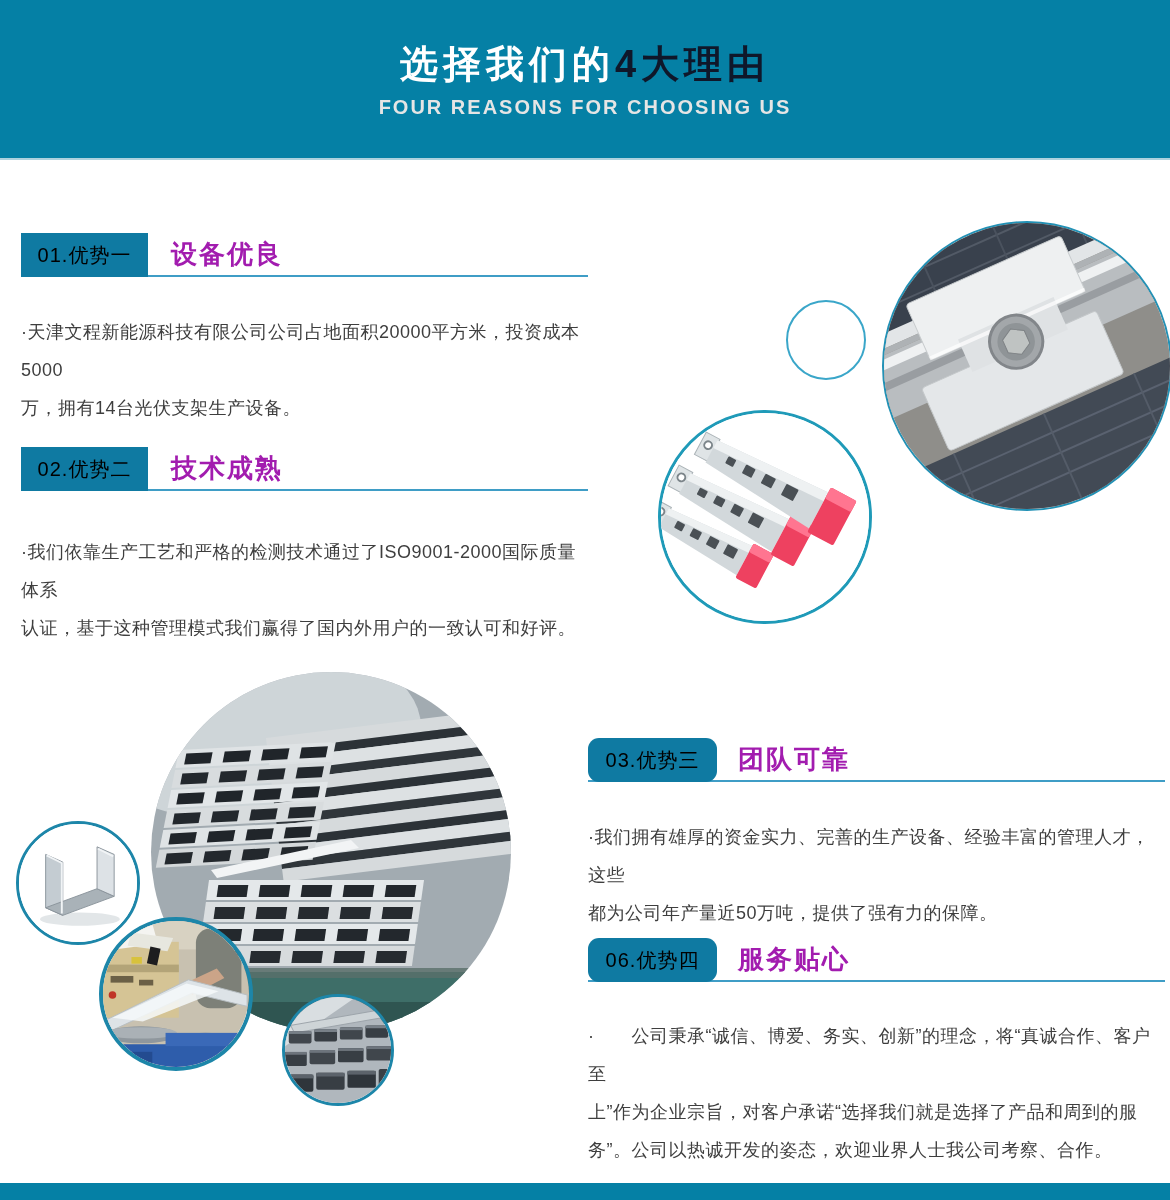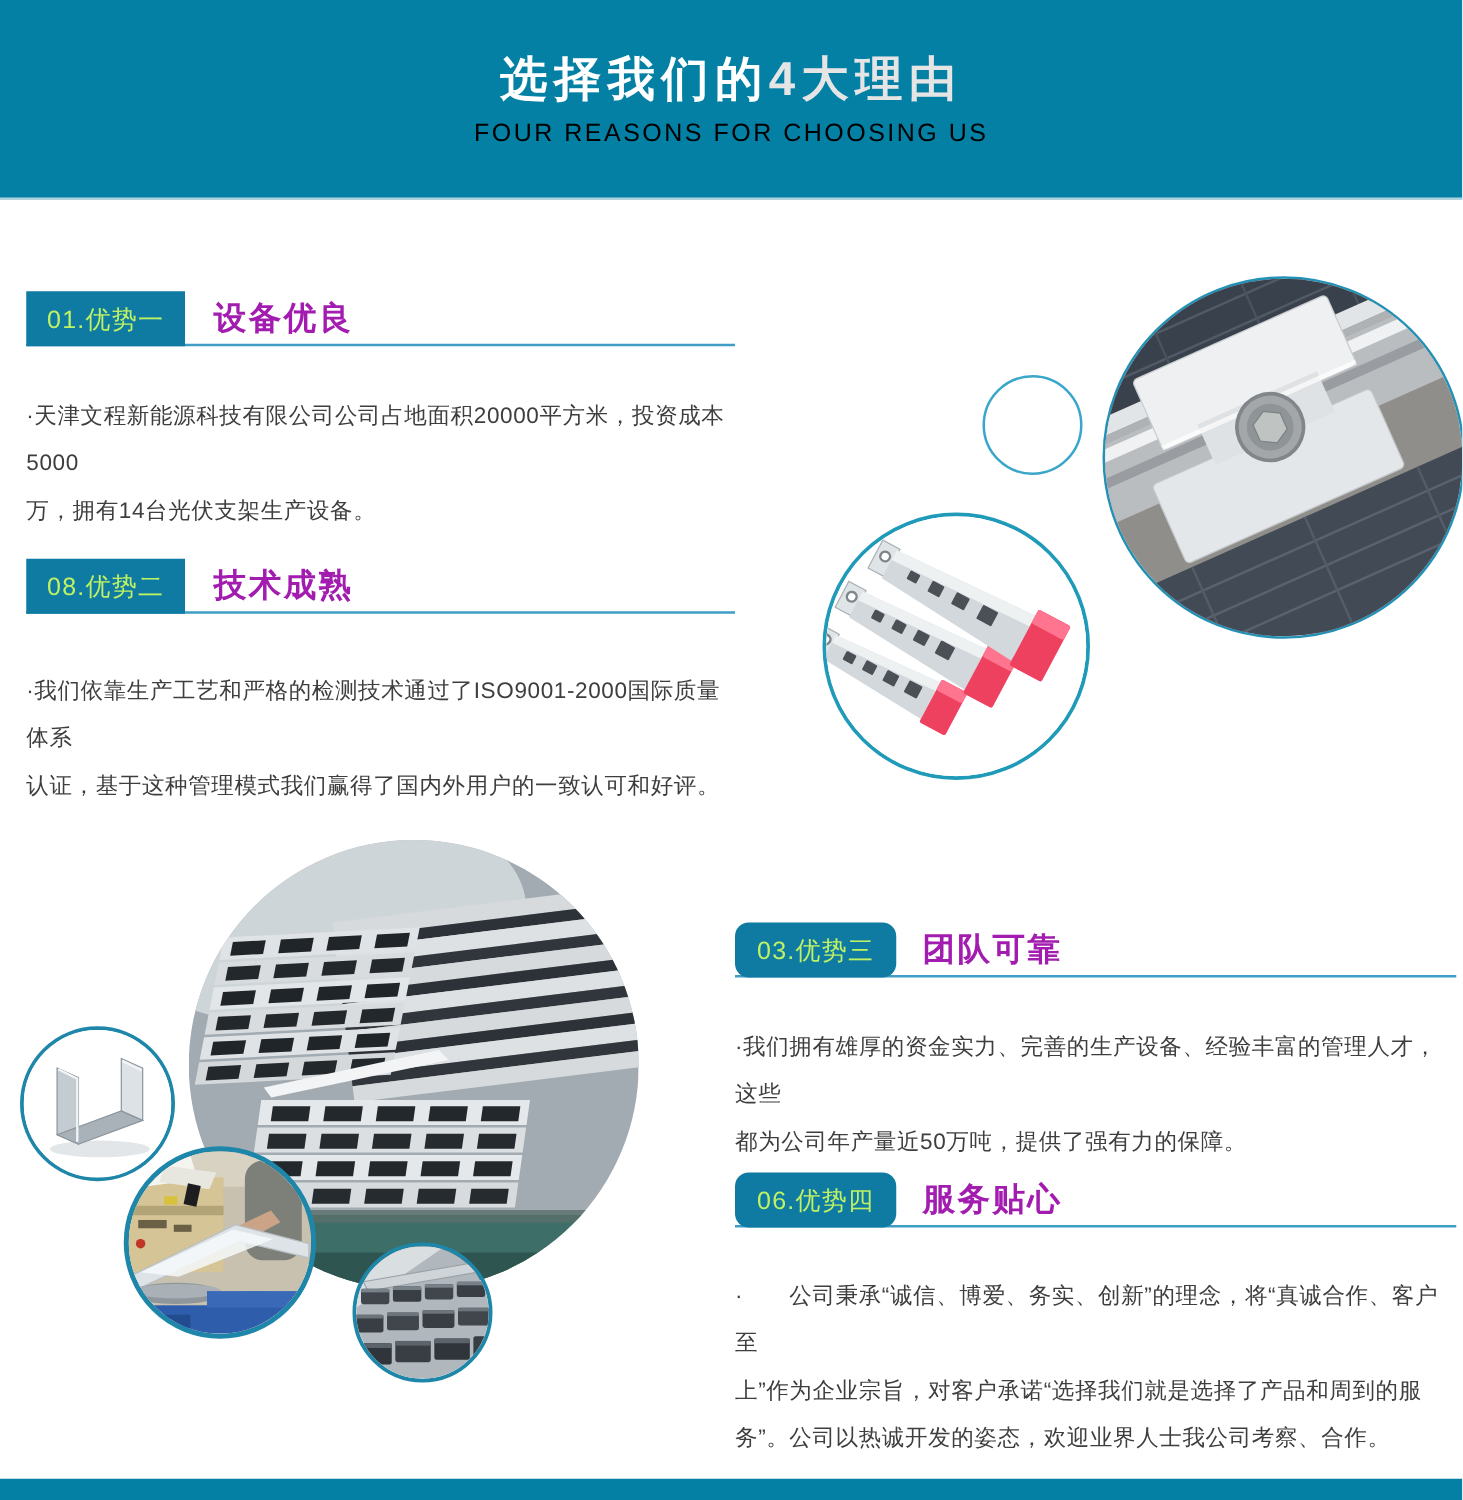--- a/index.html
+++ b/index.html
@@ -12,31 +12,31 @@
   .hero{
     position:absolute;left:0;top:0;width:1170px;height:160px;
     background:#0580a5;border-bottom:2px solid #aed2de;
     display:flex;flex-direction:column;align-items:center;justify-content:center;
     box-sizing:border-box;padding-top:6px;
   }
   .hero-title{
     font-size:38px;font-weight:bold;letter-spacing:5px;line-height:1;
     color:#ffffff;white-space:nowrap;
   }
-  .hero-title .hl{color:#e5e5e5;}
+  .hero-title .hl{color:#0f172a;}
   .hero-sub{
-    margin-top:13px;font-size:20px;font-weight:normal;letter-spacing:2px;
-    color:#000000;white-space:nowrap;
+    margin-top:13px;font-size:20px;font-weight:bold;letter-spacing:2px;
+    color:#e5e5e5;white-space:nowrap;
   }
   
   .adv{position:absolute;}
   .adv-head{position:relative;height:42px;border-bottom:2px solid #3f9dc6;}
   .adv-label{
     position:absolute;left:0;top:0;height:44px;width:127px;
-    background:#0f7aa2;color:#bef264;font-size:20px;
+    background:#0f7aa2;color:#000000;font-size:20px;
     display:flex;align-items:center;justify-content:center;
     letter-spacing:1px;white-space:nowrap;text-align:right;
   }
   .adv.right .adv-label{width:129px;border-radius:11px;}
   .adv-title{
     position:absolute;left:150px;top:0;height:42px;line-height:42px;
     font-size:26px;font-weight:bold;color:#a21caf;letter-spacing:2px;margin:0;
     white-space:nowrap;
   }
   .adv-body{
@@ -78,21 +78,21 @@
     <div class="adv-head">
       <div class="adv-label">01.优势一</div>
       <h3 class="adv-title">设备优良</h3>
     </div>
     <p class="adv-body">·天津文程新能源科技有限公司公司占地面积20000平方米，投资成本5000
 万，拥有14台光伏支架生产设备。</p>
   </section>
 
   <section id="adv2" class="adv" style="left:21px;top:447px;width:567px;">
     <div class="adv-head">
-      <div class="adv-label">08.优势二</div>
+      <div class="adv-label">02.优势二</div>
       <h3 class="adv-title">技术成熟</h3>
     </div>
     <p class="adv-body">·我们依靠生产工艺和严格的检测技术通过了ISO9001-2000国际质量体系
 认证，基于这种管理模式我们赢得了国内外用户的一致认可和好评。</p>
   </section>
 
   <section id="adv3" class="adv right" style="left:588px;top:738px;width:577px;">
     <div class="adv-head">
       <div class="adv-label">03.优势三</div>
       <h3 class="adv-title">团队可靠</h3>

